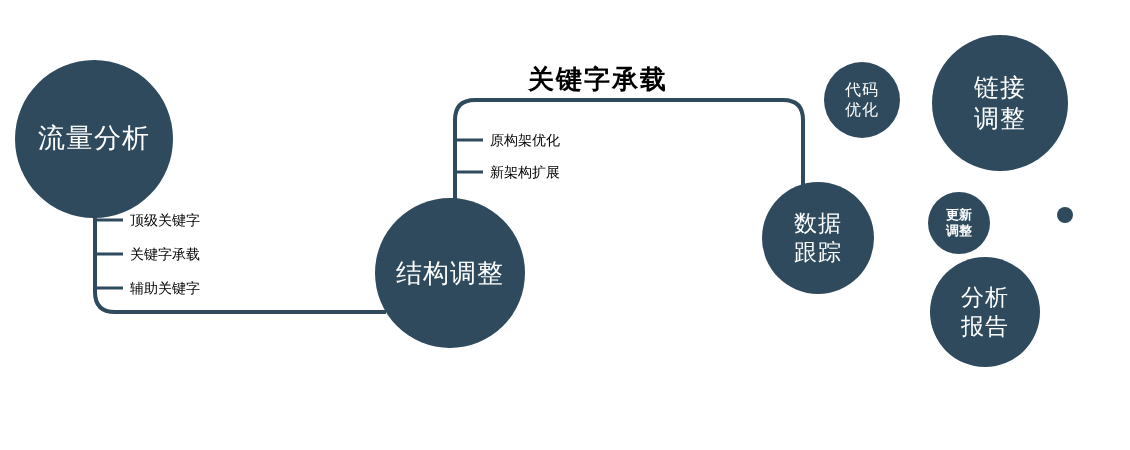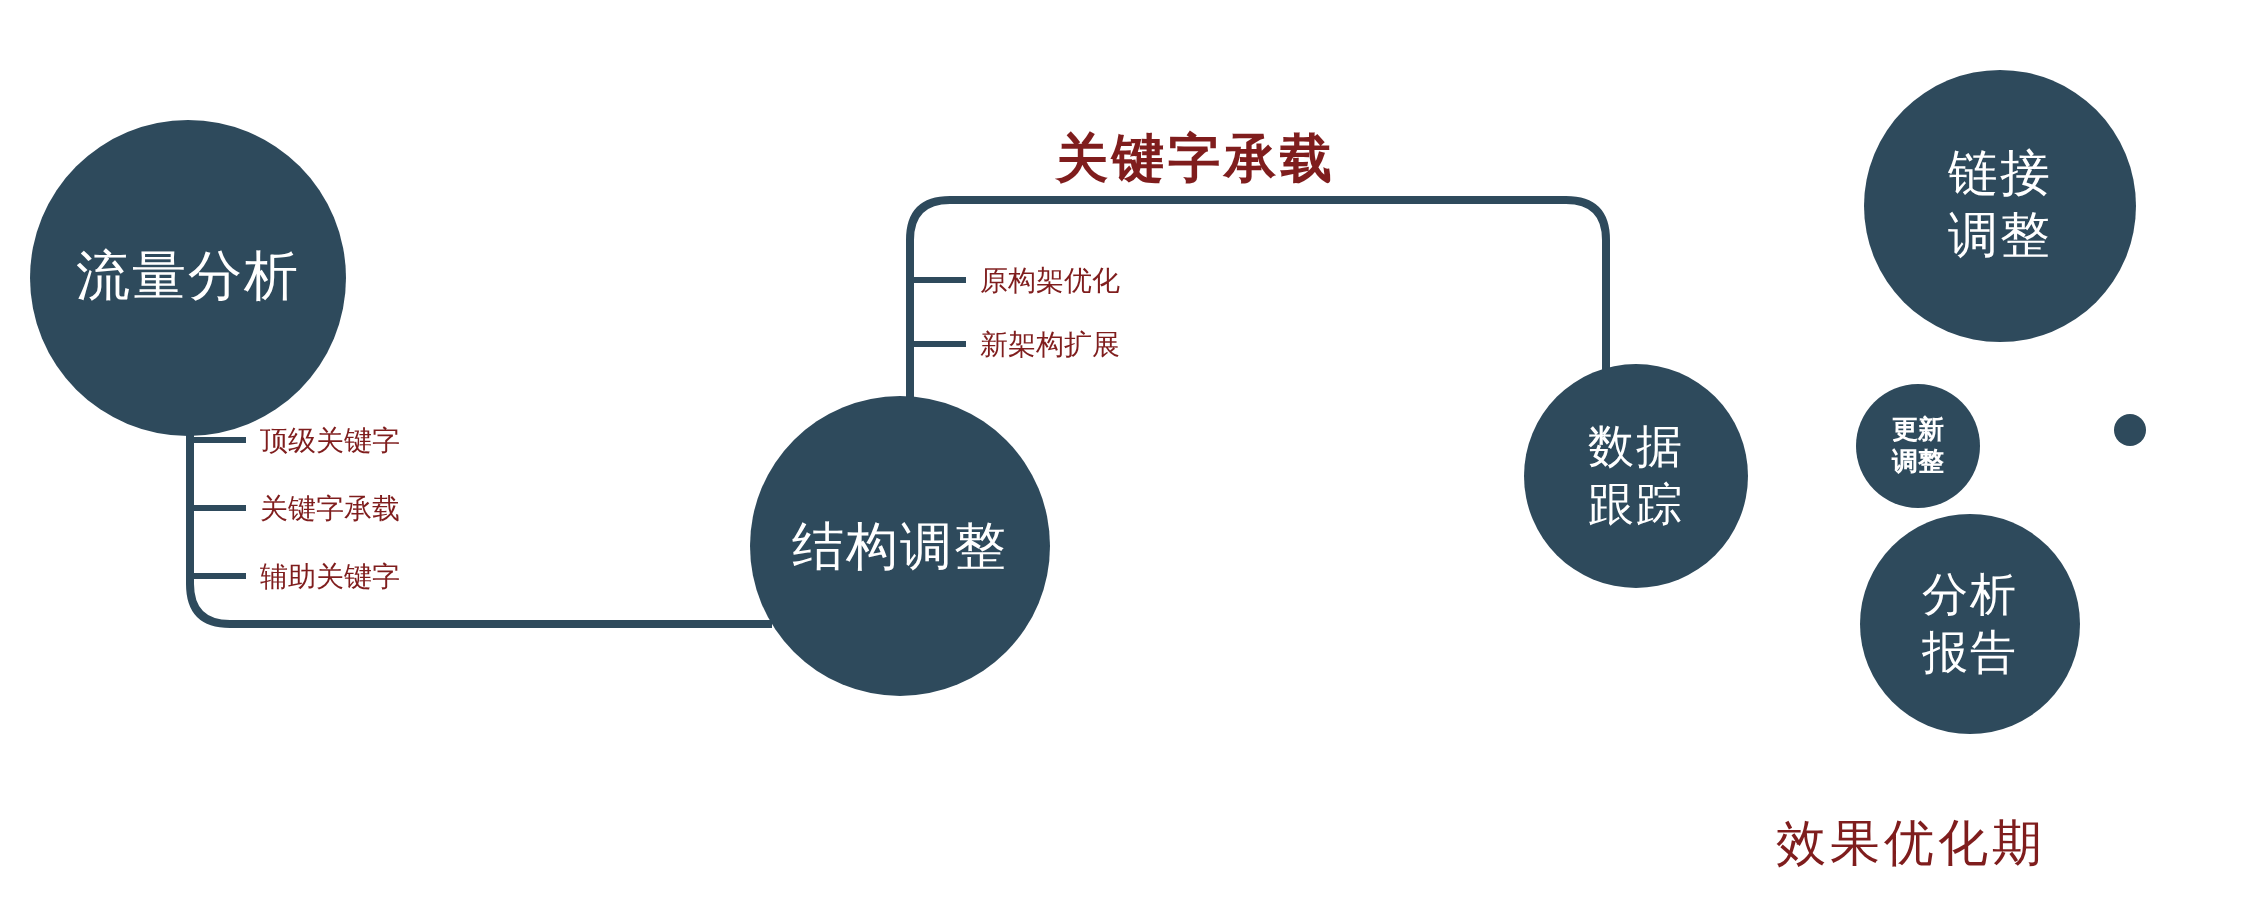--- a/index.html
+++ b/index.html
@@ -20,21 +20,21 @@
   }
   .node-traffic   {left:15px;  top:60px;  width:158px; height:158px; font-size:27px;}
   .node-structure {left:375px; top:198px; width:150px; height:150px; font-size:26px;}
   .node-tracking  {left:762px; top:182px; width:112px; height:112px; font-size:23px;}
   .node-code      {left:824px; top:62px;  width:76px;  height:76px;  font-size:16px;}
   .node-link      {left:932px; top:35px;  width:136px; height:136px; font-size:25px;}
   .node-update    {left:928px; top:192px; width:62px;  height:62px;  font-size:13px; font-weight:bold; letter-spacing:0;}
   .node-report    {left:930px; top:257px; width:110px; height:110px; font-size:23px;}
   .node-dot       {left:1057px;top:207px; width:16px;  height:16px;}
   .lbl{
-    position:absolute;color:#7f1d1d;white-space:nowrap;
+    position:absolute;color:#000000;white-space:nowrap;
   }
   .lbl-branch{font-size:14px;}
   .lbl-user-base{left:155px;top:330px;font-size:23px;font-weight:bold;letter-spacing:2px;}
   .lbl-keyword-carry{left:528px;top:62px;font-size:26px;font-weight:600;letter-spacing:2px;}
   .lbl-footer{left:888px;top:405px;font-size:25px;font-weight:500;letter-spacing:2px;}
   .b-traffic-0{left:130px;top:212px;}
   .b-traffic-1{left:130px;top:246px;}
   .b-traffic-2{left:130px;top:280px;}
   .b-structure-0{left:490px;top:132px;}
   .b-structure-1{left:490px;top:164px;}
@@ -64,20 +64,24 @@
 
   <div class="node node-structure">
     <span>结构调整</span>
   </div>
 
   <div class="node node-tracking">
     <span>数据</span>
     <span>跟踪</span>
   </div>
 
+  <div class="node node-code">
+    <span>代码</span>
+    <span>优化</span>
+  </div>
 
   <div class="node node-link">
     <span>链接</span>
     <span>调整</span>
   </div>
 
   <div class="node node-update">
     <span>更新</span>
     <span>调整</span>
   </div>
@@ -91,15 +95,14 @@
 
   <div class="lbl lbl-branch b-traffic-0">顶级关键字</div>
   <div class="lbl lbl-branch b-traffic-1">关键字承载</div>
   <div class="lbl lbl-branch b-traffic-2">辅助关键字</div>
 
   <div class="lbl lbl-branch b-structure-0">原构架优化</div>
   <div class="lbl lbl-branch b-structure-1">新架构扩展</div>
 
   <div class="lbl lbl-keyword-carry">关键字承载</div>
 
-  <div class="lbl lbl-footer">效果优化期</div>
 
 </div>
 
 </body></html>

